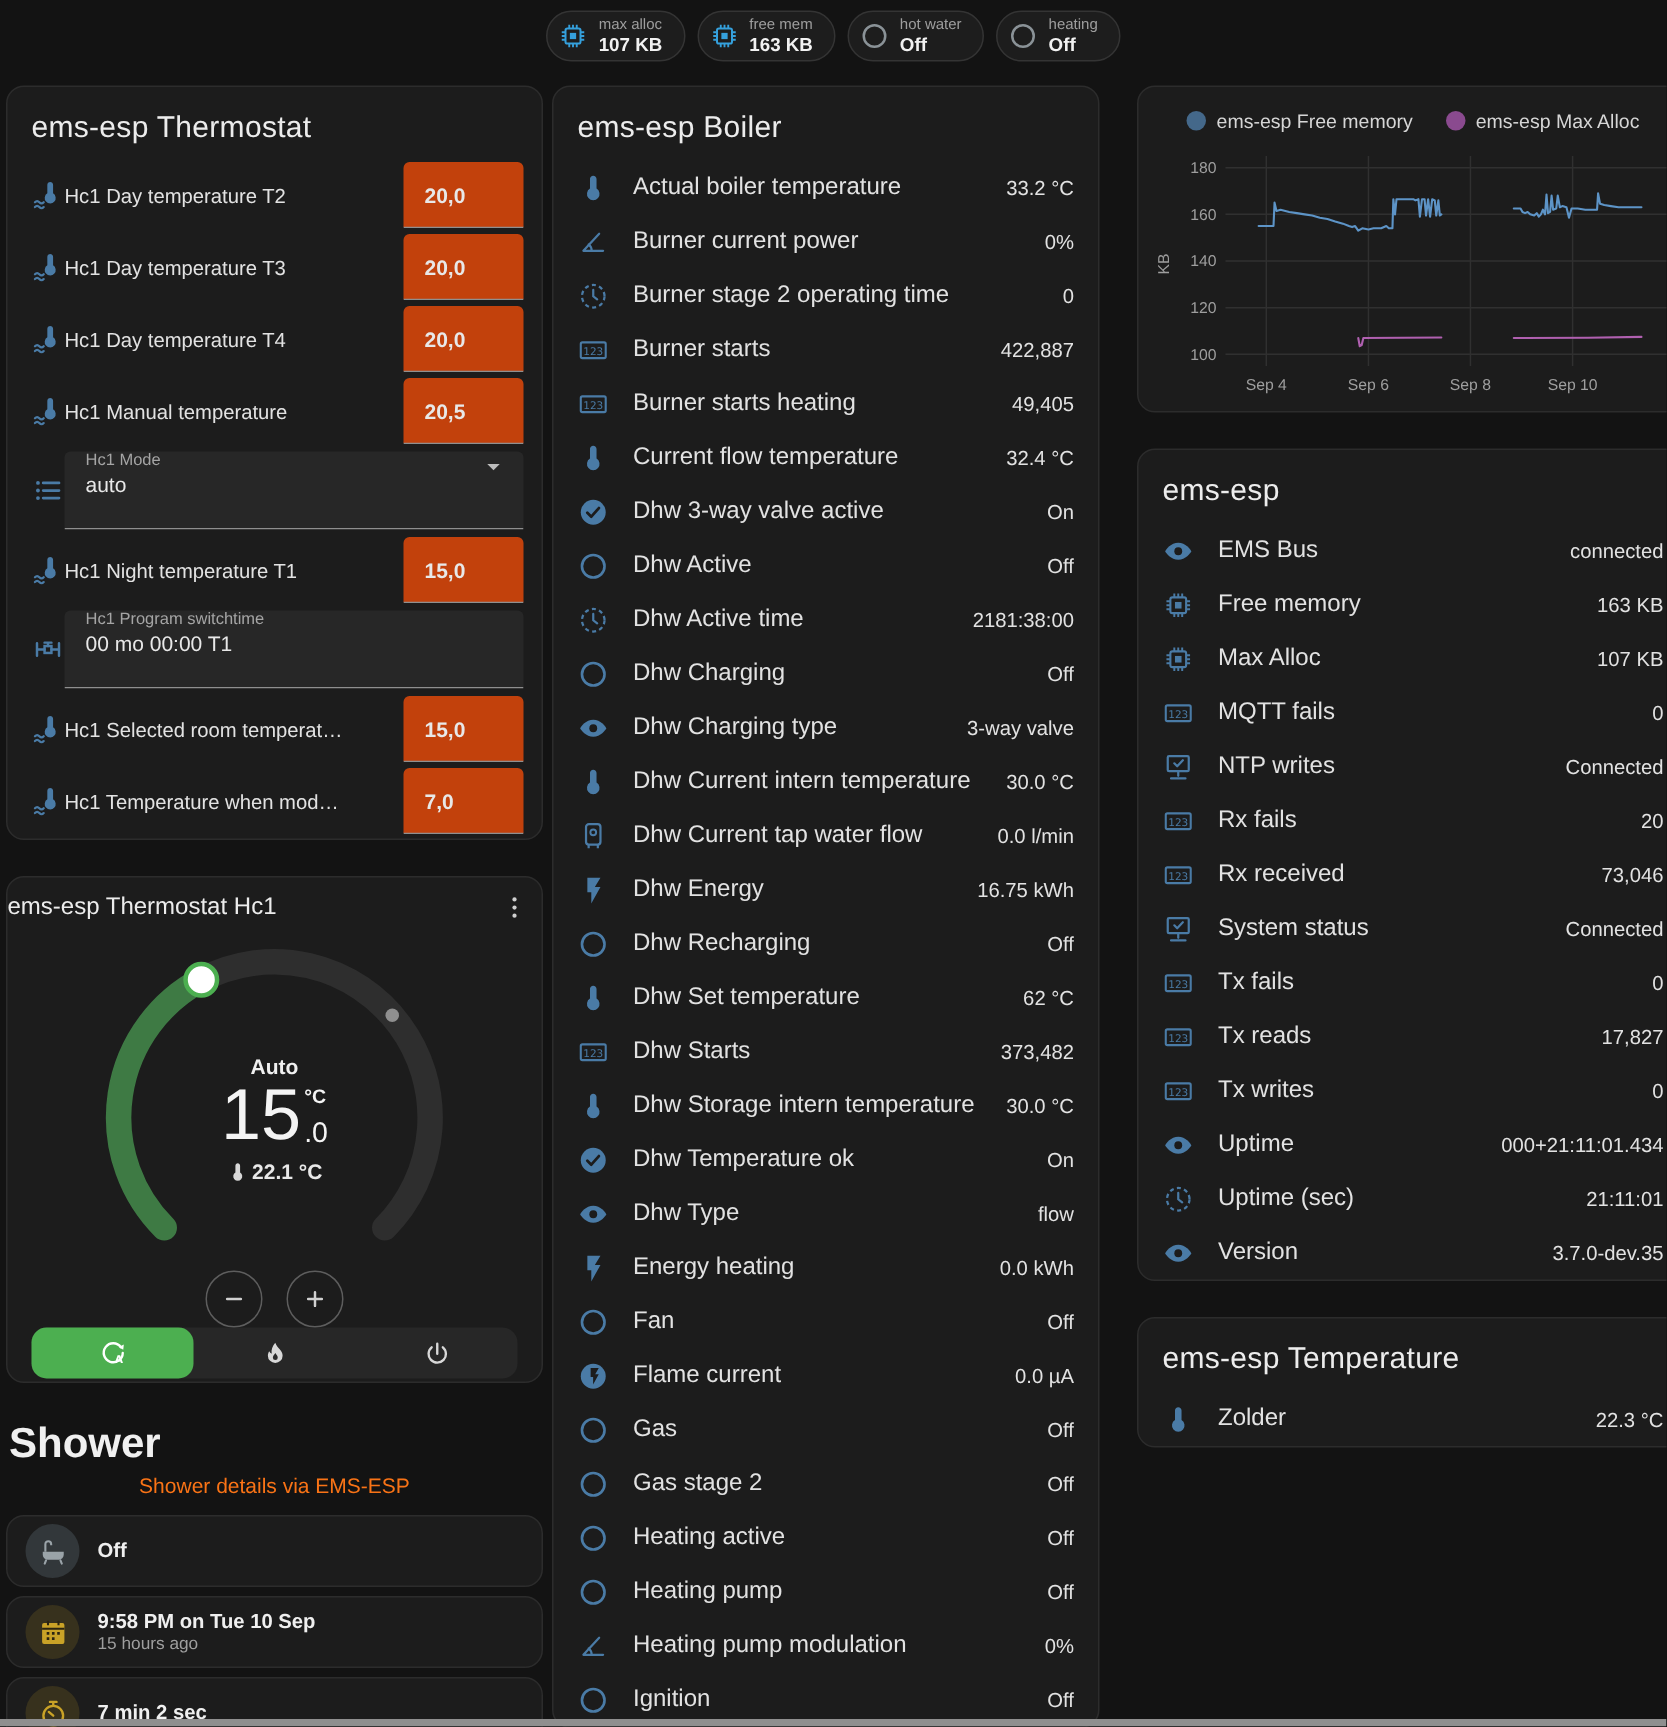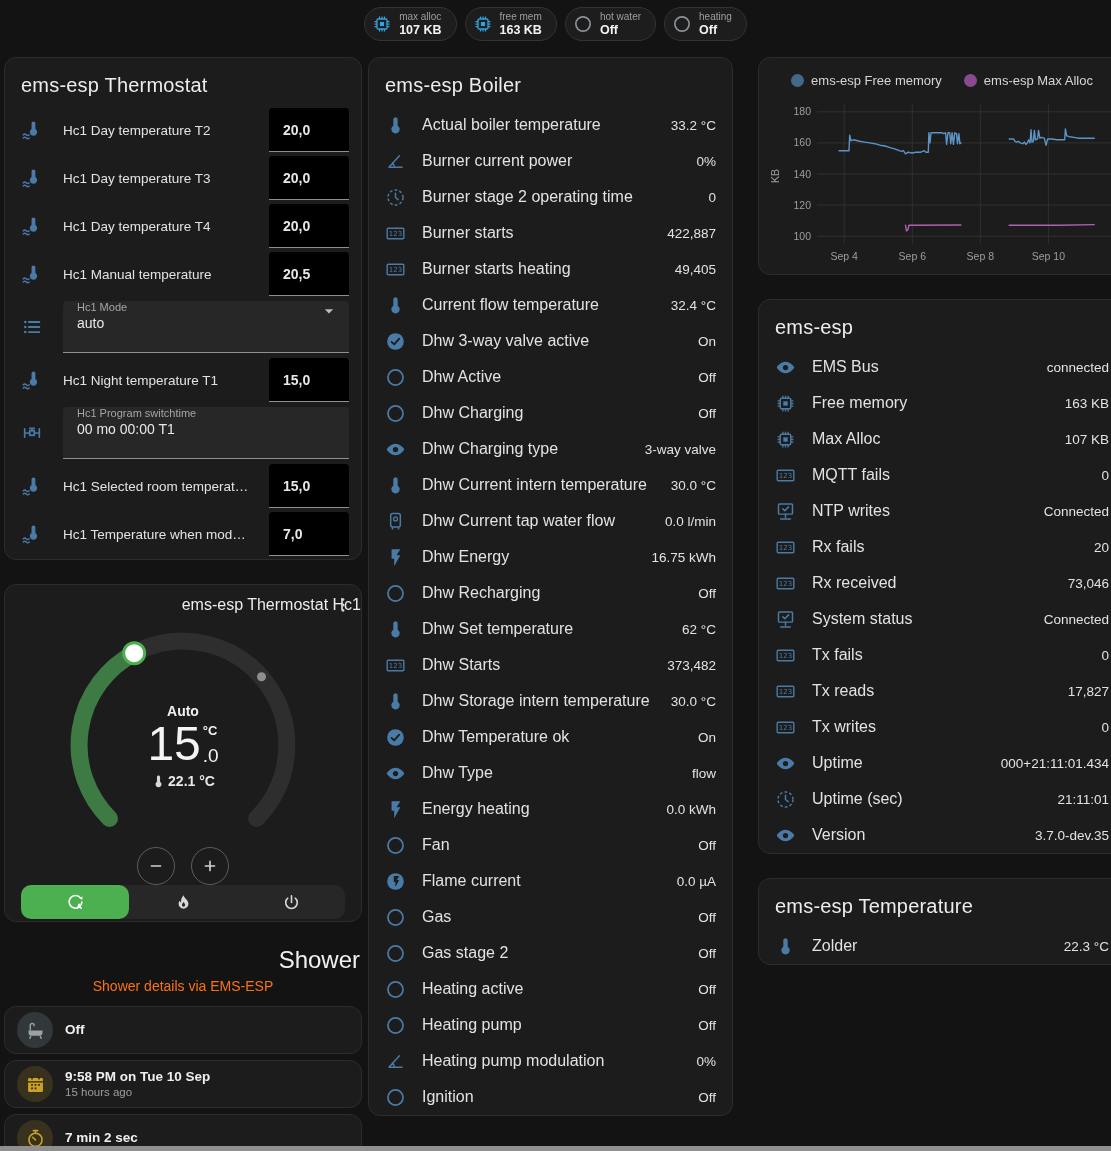--- a/index.html
+++ b/index.html
@@ -33,41 +33,41 @@
   .row { height:36px; display:flex; align-items:center; padding:0 16px; gap:16px;
     cursor:pointer; }
   .icn { display:inline-block; color:var(--icon-blue,#4a7ba6); flex:none; }
   .icn svg { width:100%; height:100%; display:block; }
   .row .icn { width:21px; height:21px; }
   .rlabel { flex:1; font-size:16px; font-weight:400; color:#e2e2e2;
     white-space:nowrap; overflow:hidden; }
   .rvalue { font-size:13.5px; font-weight:500; color:#e2e2e2; white-space:nowrap; }
 
   
-  .trow { display:flex; align-items:center; padding:0 12px 0 16px; gap:20px;
+  .trow { display:flex; align-items:center; padding:0 12px 0 16px; gap:0;
     margin-bottom:2px; }
   .trow.num { height:46px; }
   .trow.field { height:56px; }
   .trow .icn { width:22px; height:22px; }
   .tlabel { flex:1; font-size:13.5px; font-weight:500; color:#e2e2e2;
     white-space:nowrap; overflow:hidden; text-overflow:ellipsis; }
-  .numbox { width:80px; height:44px; background:#000000; border-radius:4px 4px 0 0;
+  .numbox { width:80px; height:44px; background:#c2410c; border-radius:4px 4px 0 0;
     border-bottom:1px solid #8f8f8f; display:flex; align-items:center;
     padding-left:14px; font-size:14px; font-weight:bold; color:#e8e8e8; cursor:text; }
   .tfield { flex:1; height:52px; background:#272727; border-radius:4px 4px 0 0;
     border-bottom:1px solid #8f8f8f; display:flex; align-items:flex-start;
     padding:0 10px 0 14px; cursor:pointer; }
   .tfield-col { flex:1; display:flex; flex-direction:column; line-height:1.25; }
   .tfield-label { font-size:11px; color:#a5a5a5; }
   .tfield-value { font-size:14px; font-weight:500; color:#e8e8e8; }
   .tfield .icn.arrow { width:20px; height:20px; color:#bdbdbd; }
 
   
   .dial-card { height:338px; }
-  .dial-head { height:40px; display:flex; align-items:center; justify-content:flex-end;
+  .dial-head { height:40px; display:flex; align-items:center; justify-content:flex-start;
     position:relative; }
   .dial-title { font-size:16px; font-weight:500; color:#ececec; }
   .dial-menu { position:absolute; right:8px; top:10px; width:20px; height:20px;
     color:#cfcfcf; cursor:pointer; }
   .dial-wrap { position:relative; height:256px; }
   .dial-wrap svg.dial { position:absolute; left:50%; transform:translateX(-50%);
     top:0; }
   .dial-center { position:absolute; left:0; right:0; top:78px; text-align:center; }
   .dial-mode { font-size:14px; font-weight:bold; color:#f0f0f0; }
   .dial-temp { margin-top:0px; color:#f4f4f4; display:flex; justify-content:center;
@@ -86,21 +86,21 @@
     background:transparent; color:#d0d0d0; cursor:pointer; padding:7px; }
   .round-btn svg { width:100%; height:100%; display:block; }
   .mode-bar { height:34px; margin:4px 16px 0; background:#272727; border-radius:10px;
     display:flex; }
   .mode-cell { flex:1; display:flex; align-items:center; justify-content:center;
     color:#d8d8d8; cursor:pointer; border-radius:10px; }
   .mode-cell .icn { width:19px; height:19px; color:inherit; }
   .mode-cell.active { background:var(--accent-green,#4caf50); color:#ffffff; }
 
   
-  .view-title { font-size:24px; font-weight:400; color:#f0f0f0; margin:16px 2px 4px;text-align:right; }
+  .view-title { font-size:28px; font-weight:700; color:#f0f0f0; margin:16px 2px 4px; }
   .view-sub { font-size:14px; color:#f97316; margin:0 2px 12px;text-align:center; }
   .mini-card { background:#1c1c1c; border:1px solid #2c2c2c; border-radius:12px;
     min-height:46px; display:flex; align-items:center; gap:12px; padding:5px 12px;
     margin-bottom:6px; cursor:pointer; }
   .icircle { width:36px; height:36px; border-radius:50%; display:flex;
     align-items:center; justify-content:center; flex:none; }
   .icircle .icn { width:21px; height:21px; }
   .icircle.gray { background:#32373a; color:#9aa3a8; }
   .icircle.amber { background:rgba(201,162,39,.16); color:var(--amber,#c9a227); }
   .mini-col { display:flex; flex-direction:column; line-height:1.3; }
@@ -490,20 +490,30 @@
             <span class="rvalue">On</span>
           </div>
           <div class="row">
             <span class="icn">
               <svg viewBox="0 0 24 24">
                 <circle cx="12" cy="12" r="8.6" fill="none" stroke="currentColor" stroke-width="2"></circle>
               </svg>
             </span>
             <span class="rlabel">Dhw Active</span>
             <span class="rvalue">Off</span>
+          </div>
+          <div class="row">
+            <span class="icn">
+              <svg viewBox="0 0 24 24">
+                <circle cx="12" cy="12" r="8.6" fill="none" stroke="currentColor" stroke-width="1.7" stroke-dasharray="3.1 2.5"></circle>
+                <path d="M12 7.2V12l3 2.4" fill="none" stroke="currentColor" stroke-width="1.7" stroke-linecap="round"></path>
+              </svg>
+            </span>
+            <span class="rlabel">Dhw Active time</span>
+            <span class="rvalue">2181:38:00</span>
           </div>
           <div class="row">
             <span class="icn">
               <svg viewBox="0 0 24 24">
                 <circle cx="12" cy="12" r="8.6" fill="none" stroke="currentColor" stroke-width="2"></circle>
               </svg>
             </span>
             <span class="rlabel">Dhw Charging</span>
             <span class="rvalue">Off</span>
           </div>

